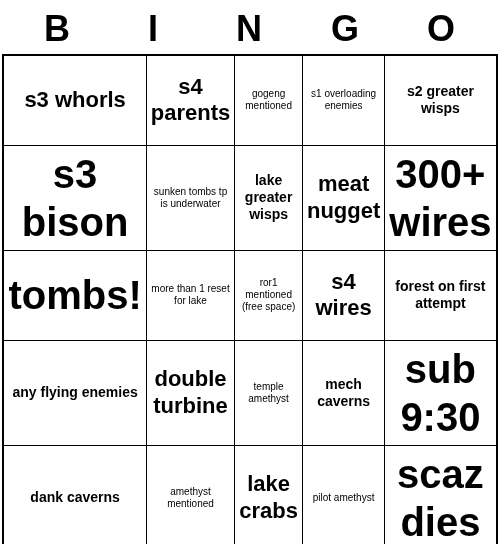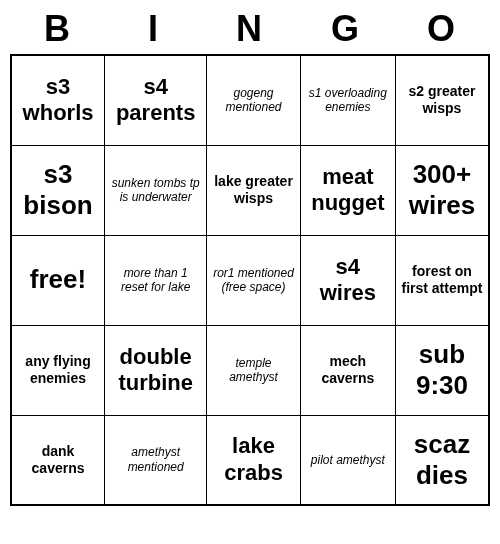--- a/index.html
+++ b/index.html
@@ -42,25 +42,24 @@
     }
     .large-text {
       font-size: 22px;
       font-weight: bold;
     }
     .medium-text {
       font-size: 14px;
       font-weight: bold;
     }
     .small-text {
-      font-size: 12px;
-      font-style: italic;
+      font-size: 10px;
     }
     .xl-text {
-      font-size: 26px;
+      font-size: 40px;
       font-weight: bold;
     }
   </style>
 </head>
 <body>
 
 <div class="bingo-title">
   <span>B</span>
   <span>I</span>
   <span>N</span>
@@ -78,21 +77,21 @@
         <td class="medium-text">s2 greater wisps</td>
       </tr>
       <tr>
         <td class="xl-text">s3 bison</td>
         <td class="small-text">sunken tombs tp is underwater</td>
         <td class="medium-text">lake greater wisps</td>
         <td class="large-text">meat nugget</td>
         <td class="xl-text">300+ wires</td>
       </tr>
       <tr>
-        <td class="xl-text">free!</td>
+        <td class="xl-text">tombs!</td>
         <td class="small-text">more than 1 reset for lake</td>
         <td class="small-text">ror1 mentioned (free space)</td>
         <td class="large-text">s4 wires</td>
         <td class="medium-text">forest on first attempt</td>
       </tr>
       <tr>
         <td class="medium-text">any flying enemies</td>
         <td class="large-text">double turbine</td>
         <td class="small-text">temple amethyst</td>
         <td class="medium-text">mech caverns</td>

